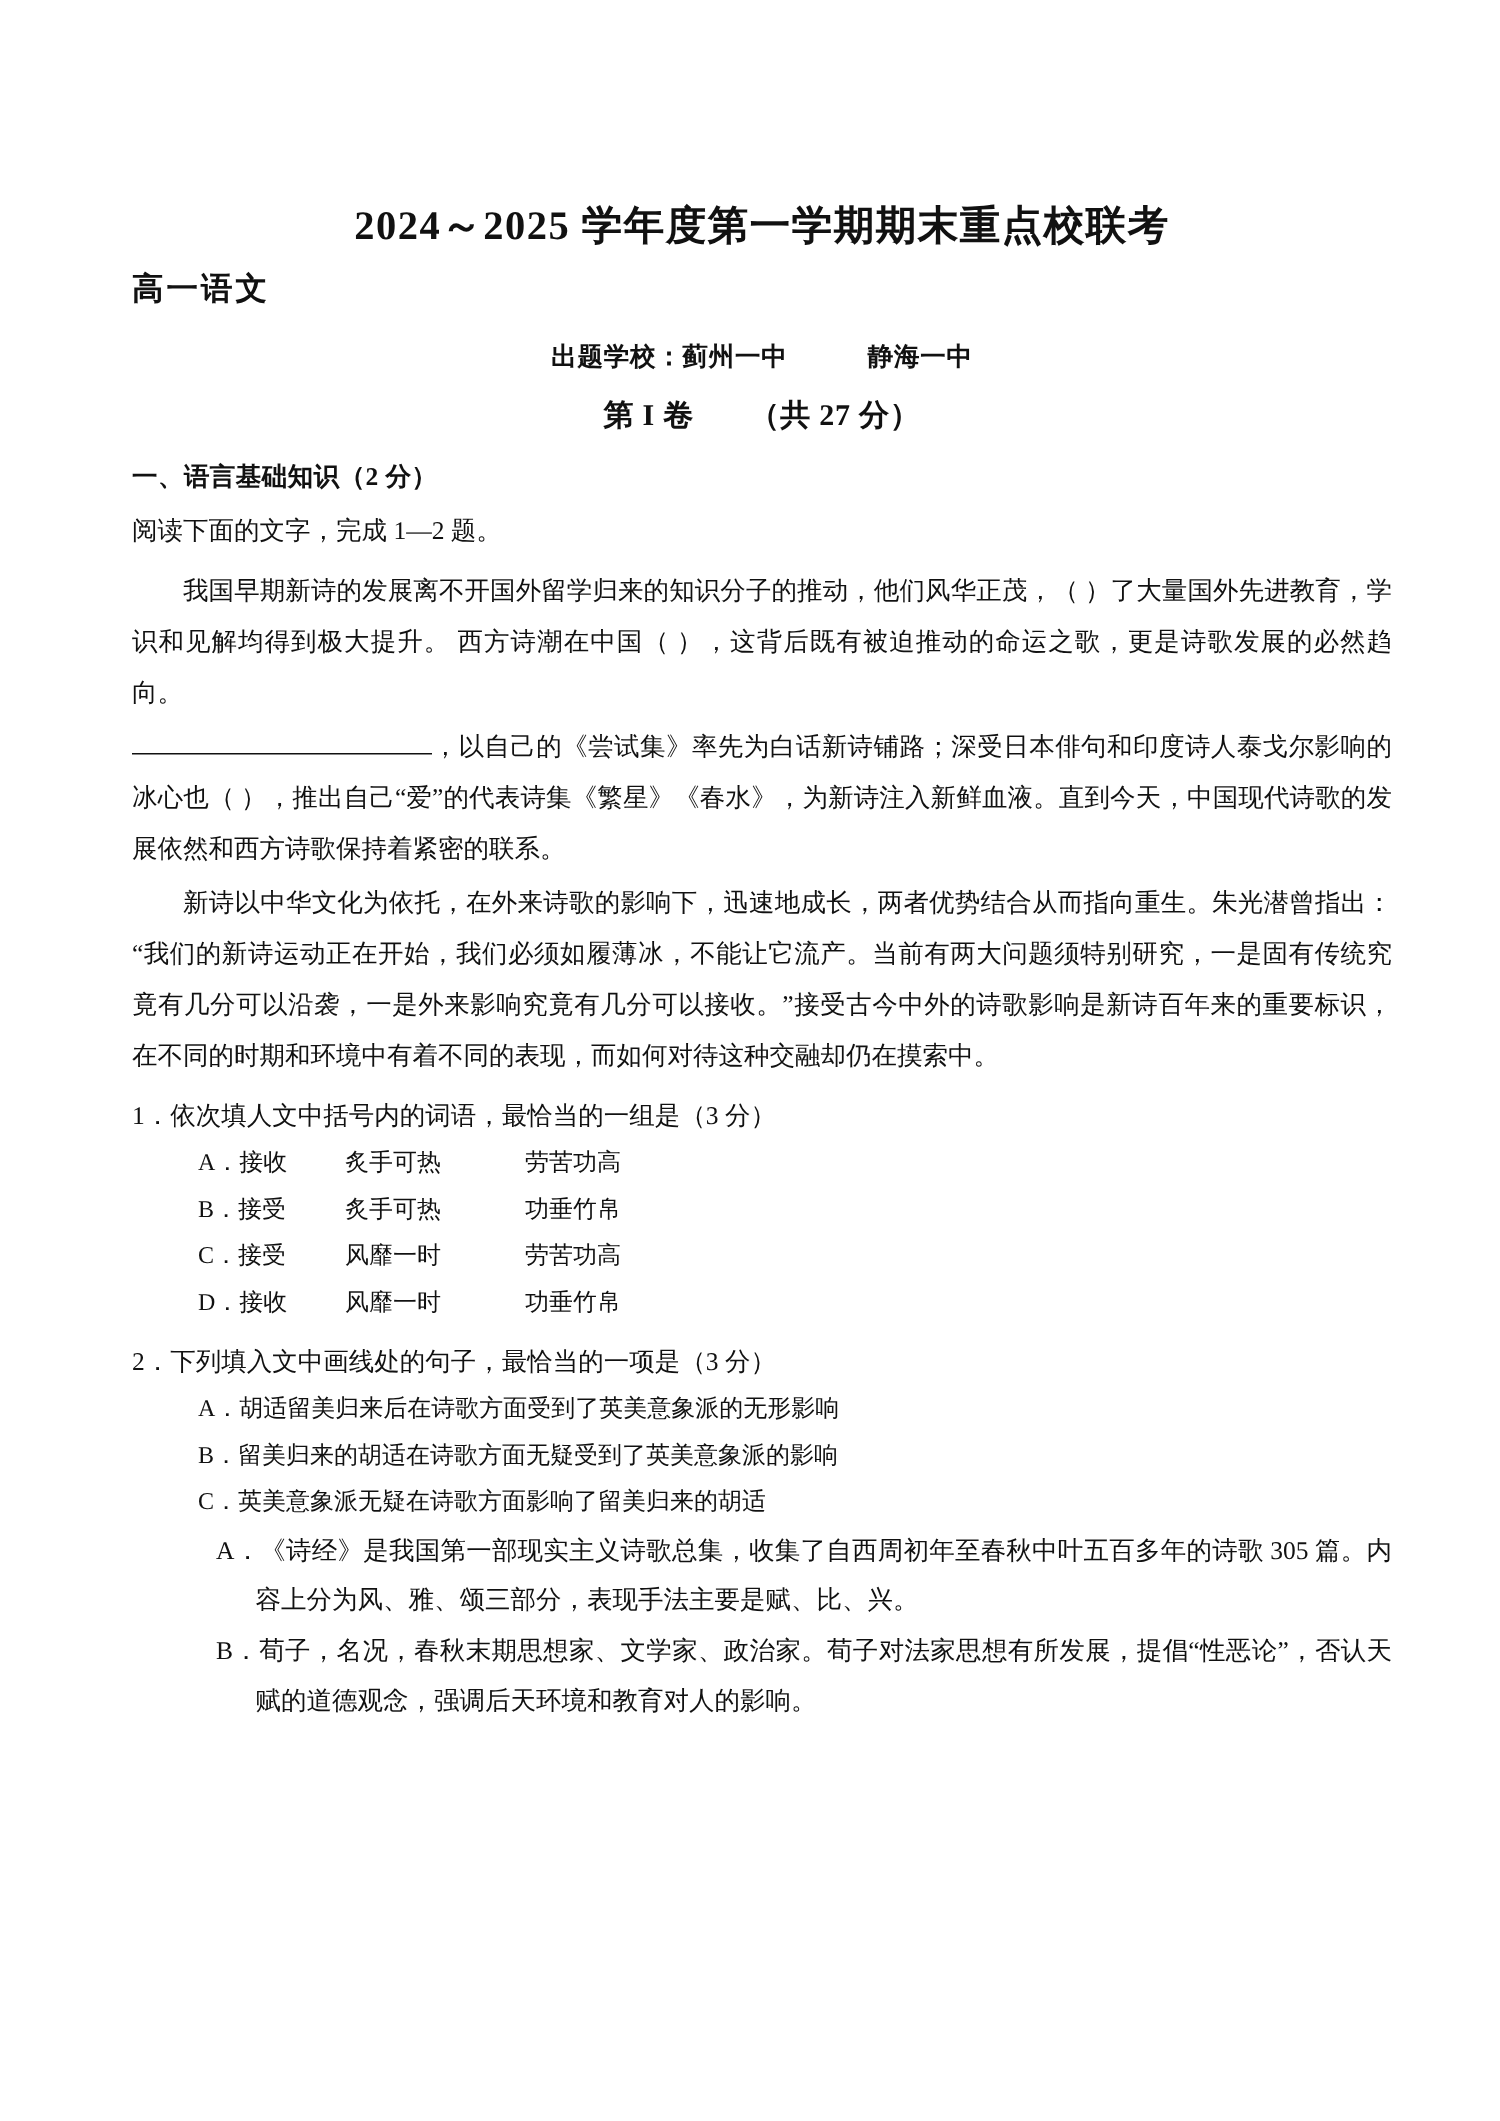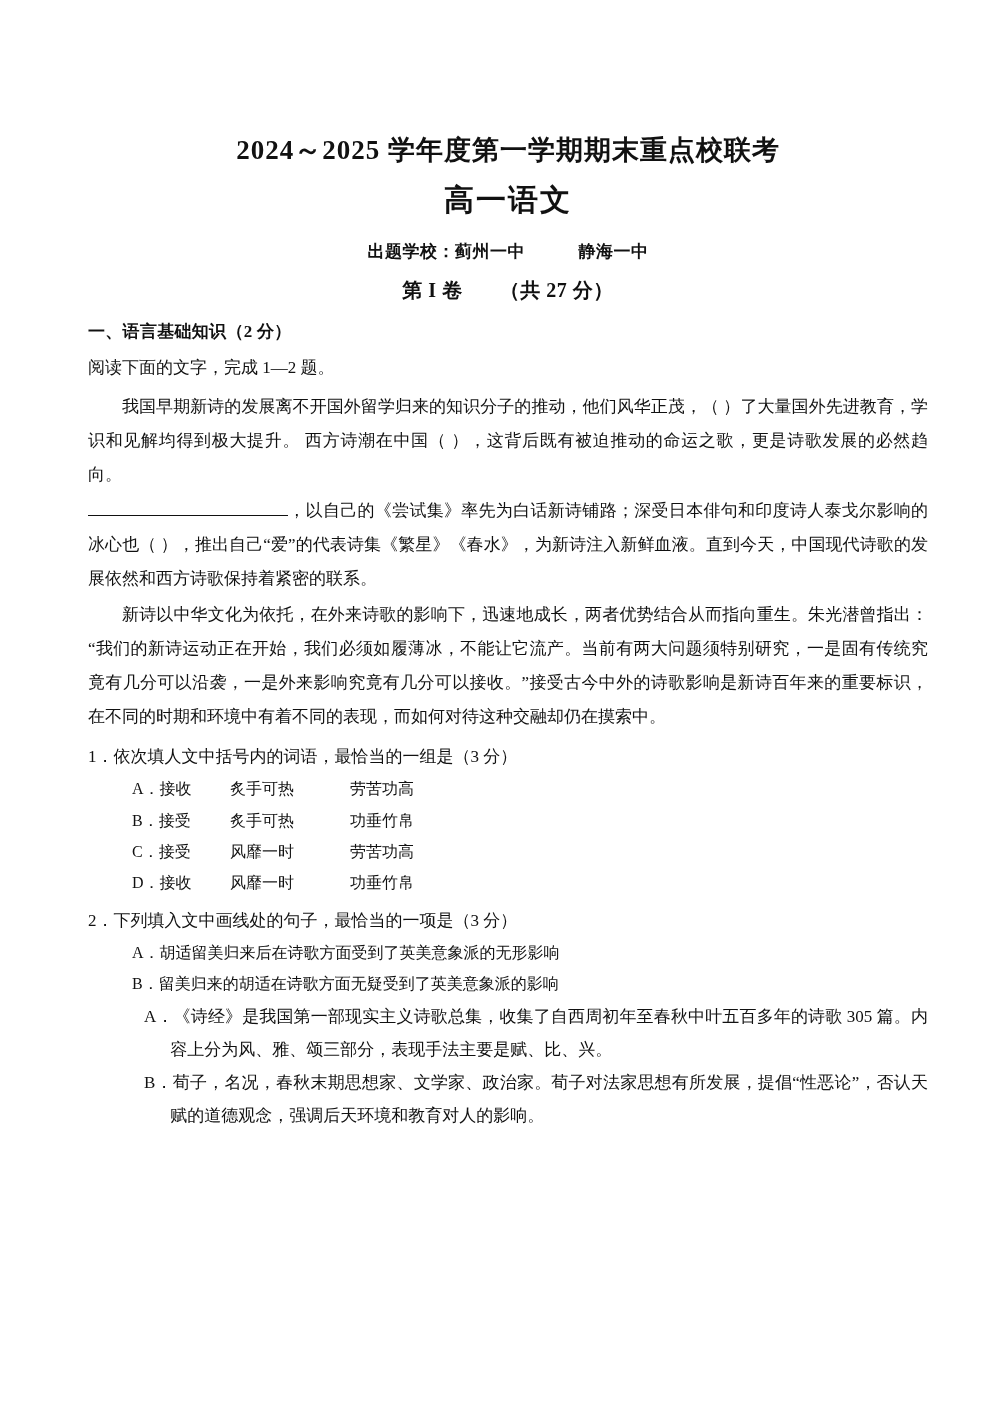--- a/index.html
+++ b/index.html
@@ -23,22 +23,21 @@
   }
   .doc-title {
     text-align: center;
     font-size: 27px;
     font-weight: bold;
     letter-spacing: 1px;
     line-height: 1.5;
     margin: 0 0 6px 0;
   }
   .doc-subtitle {
-    text-align: center;
-    font-size: 30px;
+    font-size: 21px;
     font-weight: bold;
     letter-spacing: 2px;
     line-height: 1.5;
     margin: 0 0 18px 0;
   }
   .school-line {
     text-align: center;
     font-size: 17px;
     font-weight: bold;
     margin: 0 0 14px 0;
@@ -157,20 +156,23 @@
 
   <div class="q">
     <span>2．</span><span>下列填入文中画线处的句子，最恰当的一项是（3 分）</span>
   </div>
   <div class="opt">
     <span class="lbl">A．</span><span class="cont">胡适留美归来后在诗歌方面受到了英美意象派的无形影响</span>
   </div>
   <div class="opt">
     <span class="lbl">B．</span><span class="cont">留美归来的胡适在诗歌方面无疑受到了英美意象派的影响</span>
   </div>
+  <div class="opt">
+    <span class="lbl">C．</span><span class="cont">英美意象派无疑在诗歌方面影响了留美归来的胡适</span>
+  </div>
 
   <div class="opt-wrap">
     <span class="body"><span>A．</span><span>《诗经》是我国第一部现实主义诗歌总集，收集了自西周初年至春秋中叶五百多年的诗歌 305 篇。内容上分为风、雅、颂三部分，表现手法主要是赋、比、兴。</span></span>
   </div>
   <div class="opt-wrap">
     <span class="body"><span>B．</span><span>荀子，名况，春秋末期思想家、文学家、政治家。荀子对法家思想有所发展，提倡“性恶论”，否认天赋的道德观念，强调后天环境和教育对人的影响。</span></span>
   </div>
 
 </div>
 

